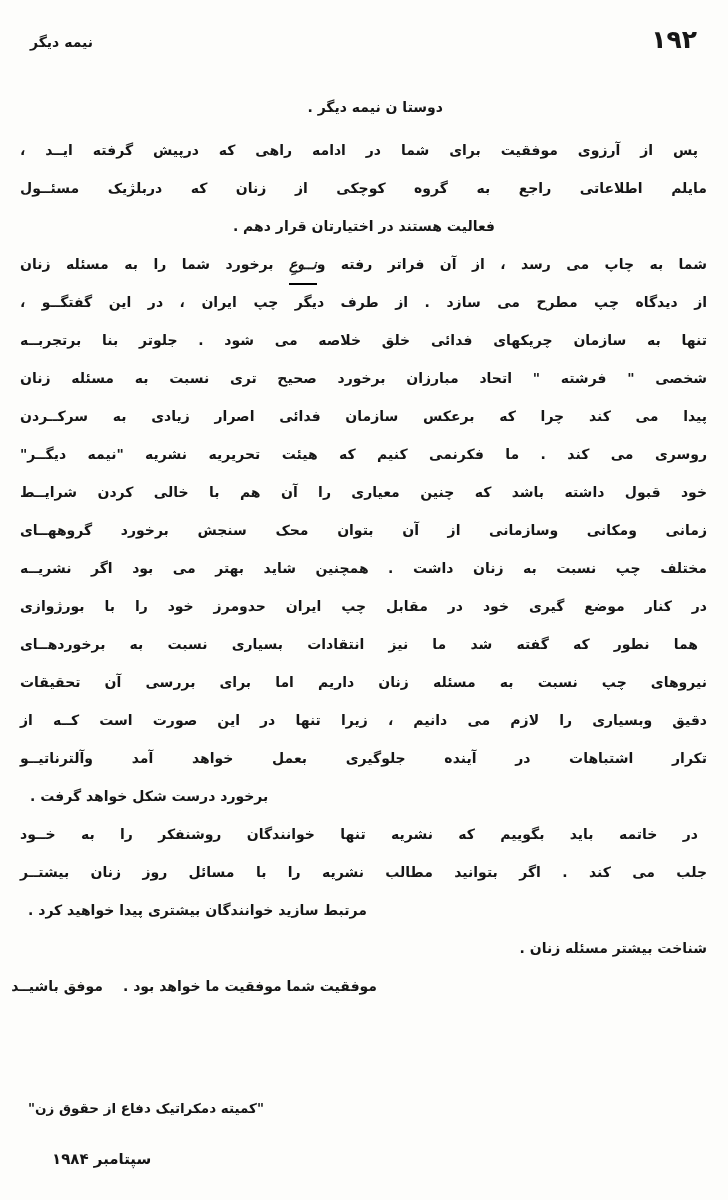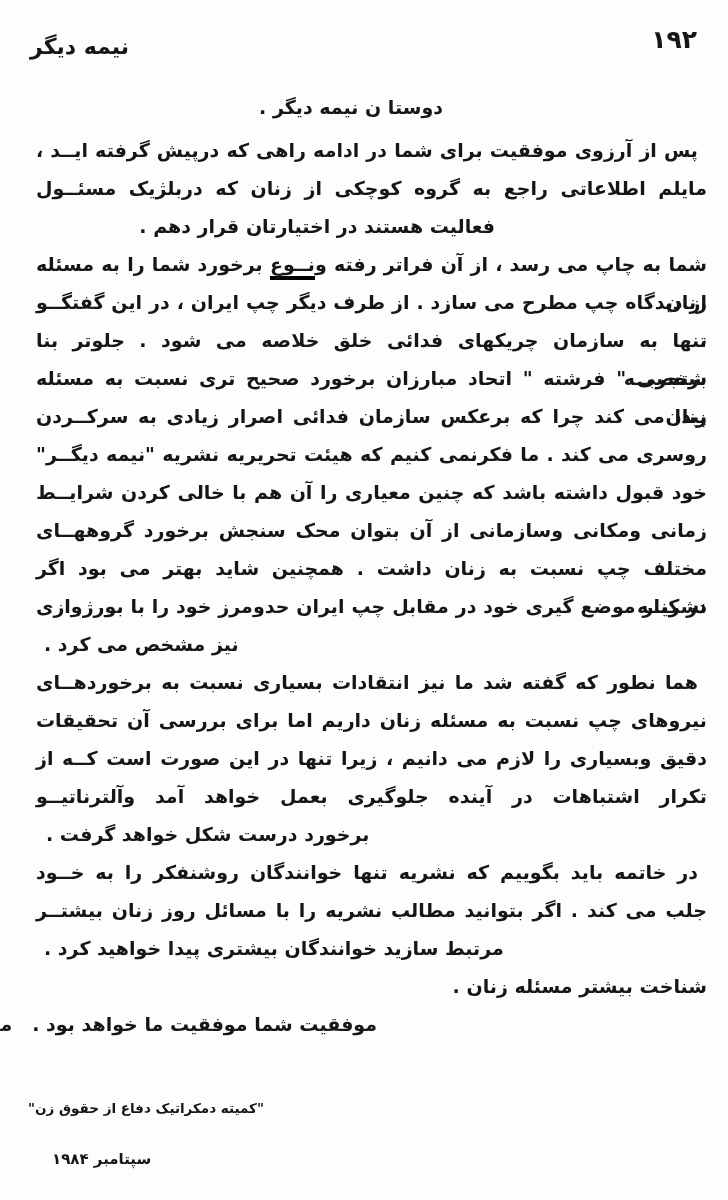--- a/index.html
+++ b/index.html
@@ -9,46 +9,46 @@
     overflow: hidden;
     position: relative;
     font-family: "DejaVu Sans", sans-serif;
     color: #161616;
   }
   .page { position: absolute; inset: 0; }
 
   
   .magazine-title {
     position: absolute; left: 30px; top: 34px;
-    font-size: 22px; font-weight: bold;
+    font-size: 14px; font-weight: bold;
     direction: rtl; white-space: nowrap;
   }
   .page-number {
     position: absolute; right: 31px; top: 25px;
     font-size: 25px; font-weight: bold;
     direction: rtl; letter-spacing: 2px;
   }
 
   
   .letter-body {
-    position: absolute; left: 36px; right: 21px; top: 88px;
+    position: absolute; left: 20px; right: 21px; top: 88px;
     direction: rtl;
-    font-size: 19px; font-weight: bold;
+    font-size: 14px; font-weight: bold;
     line-height: 38px;
   }
   .line { height: 38px; line-height: 38px; overflow: visible; }
   .salutation { height: 43px; margin-right: 264px; text-align: right; white-space: nowrap; }
   .j { text-align: justify; text-align-last: justify; -moz-text-align-last: justify; }
   .p-indent { padding-right: 9px; }
   .end-mid { margin-right: 212px; text-align: right; white-space: nowrap; }
   .flush-left { text-align: left; white-space: nowrap; }
   .pl8 { padding-left: 8px; }
   .pl10 { padding-left: 10px; }
   .out-left { margin-left: -18px; text-align: right; }
-  .u { border-bottom: 4px solid #000000; padding-bottom: 1px; }
+  .u { border-bottom: 2px solid #000000; padding-bottom: 11px; font-style: italic; }
 
   .closing {
     display: flex; direction: rtl;
     margin-right: 330px; gap: 20px;
     white-space: nowrap;
   }
 
   
   .signature-line {
     position: absolute; left: 28px; top: 1100px;
@@ -80,21 +80,20 @@
 
     <div class="line j">از دیدگاه چپ مطرح می سازد . از طرف دیگر چپ ایران ، در این گفتگــو ،</div>
     <div class="line j">تنها به سازمان چریکهای فدائی خلق خلاصه می شود . جلوتر بنا برتجربــه</div>
     <div class="line j">شخصی " فرشته " اتحاد مبارزان برخورد صحیح تری نسبت به مسئله زنان</div>
     <div class="line j">پیدا می کند چرا که برعکس سازمان فدائی اصرار زیادی به سرکــردن</div>
     <div class="line j">روسری می کند . ما فکرنمی کنیم که هیئت تحریریه نشریه "نیمه دیگــر"</div>
     <div class="line j">خود قبول داشته باشد که چنین معیاری را آن هم با خالی کردن شرایــط</div>
     <div class="line j">زمانی ومکانی وسازمانی از آن بتوان محک سنجش برخورد گروههــای</div>
     <div class="line j">مختلف چپ نسبت به زنان داشت . همچنین شاید بهتر می بود اگر نشریــه</div>
     <div class="line j">در کنار موضع گیری خود در مقابل چپ ایران حدومرز خود را با بورژوازی</div>
-    <div class="line flush-left pl8">نیز مشخص می کرد .</div>
 
     <div class="line j p-indent">هما نطور که گفته شد ما نیز انتقادات بسیاری نسبت به برخوردهــای</div>
     <div class="line j">نیروهای چپ نسبت به مسئله زنان داریم اما برای بررسی آن تحقیقات</div>
     <div class="line j">دقیق وبسیاری را لازم می دانیم ، زیرا تنها در این صورت است کــه از</div>
     <div class="line j">تکرار اشتباهات در آینده جلوگیری بعمل خواهد آمد وآلترناتیــو</div>
     <div class="line flush-left pl10">برخورد درست شکل خواهد گرفت .</div>
 
     <div class="line j p-indent">در خاتمه باید بگوییم که نشریه تنها خوانندگان روشنفکر را به خــود</div>
     <div class="line j">جلب می کند . اگر بتوانید مطالب نشریه را با مسائل روز زنان بیشتــر</div>
     <div class="line flush-left pl8">مرتبط سازید خوانندگان بیشتری پیدا خواهید کرد .</div>

